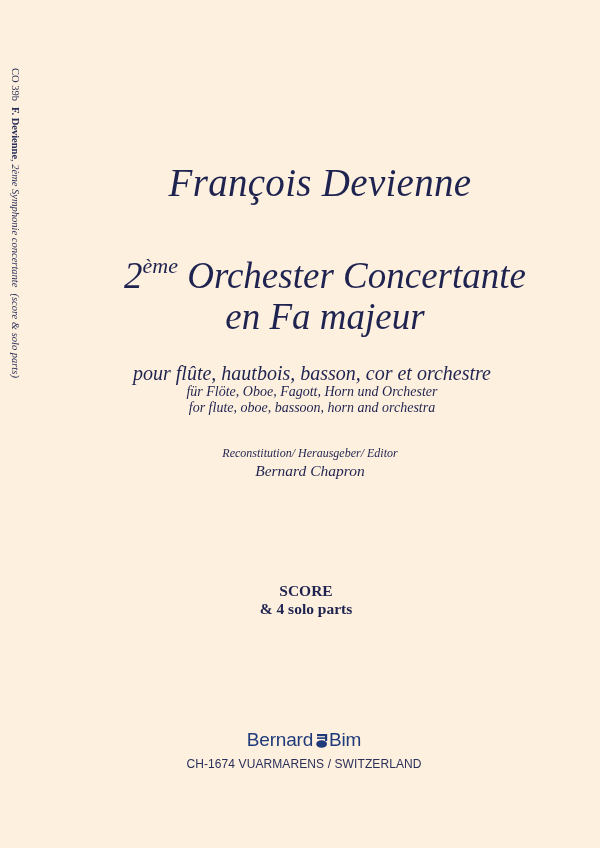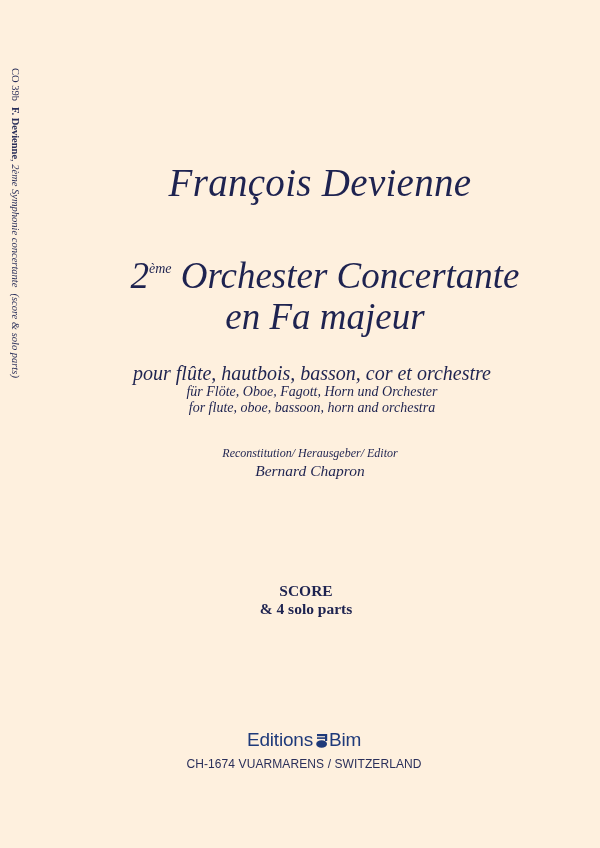--- a/index.html
+++ b/index.html
@@ -48,21 +48,21 @@
       letter-spacing: 0.3px;
     }
     .work-title {
       top: 256px;
       left: 25px;
       font-size: 37px;
       font-style: italic;
       line-height: 40px;
     }
     .work-title sup {
-      font-size: 14px;
+      font-size: 22px;
       vertical-align: 15px;
       line-height: 0;
     }
     .work-subtitle {
       top: 297px;
       left: 25px;
       font-size: 37px;
       font-style: italic;
       line-height: 40px;
     }
@@ -160,21 +160,21 @@
 <div class="center instr-de">für Flöte, Oboe, Fagott, Horn und Orchester</div>
 <div class="center instr-en">for flute, oboe, bassoon, horn and orchestra</div>
 
 <div class="center editor-label">Reconstitution/  Herausgeber/ Editor</div>
 <div class="center editor-name">Bernard Chapron</div>
 
 <div class="center score">SCORE</div>
 <div class="center parts">&amp; 4 solo parts</div>
 
 <div class="center publisher">
-  <span>Editions</span><span class="bim-icon"><svg width="12" height="14" viewBox="0 0 12 14">
+  <span>Bernard</span><span class="bim-icon"><svg width="12" height="14" viewBox="0 0 12 14">
         <rect x="1" y="0" width="10" height="2.2" fill="#1f3a7a"></rect>
         <rect x="9" y="0" width="2.2" height="7" fill="#1f3a7a"></rect>
         <rect x="1" y="3.3" width="10" height="1.6" fill="#1f3a7a"></rect>
         <ellipse cx="5.6" cy="10" rx="5.4" ry="3.8" fill="#1f3a7a"></ellipse>
       </svg></span><span>Bim</span>
 </div>
 
 <div class="center address">CH-1674 VUARMARENS / SWITZERLAND</div>
 
 </body></html>

